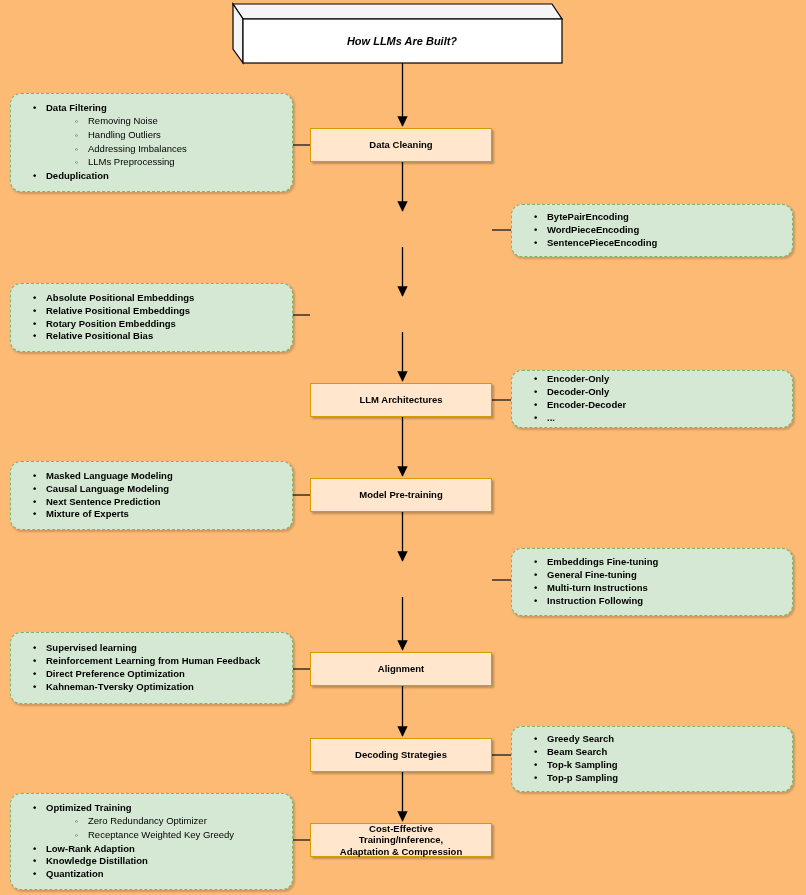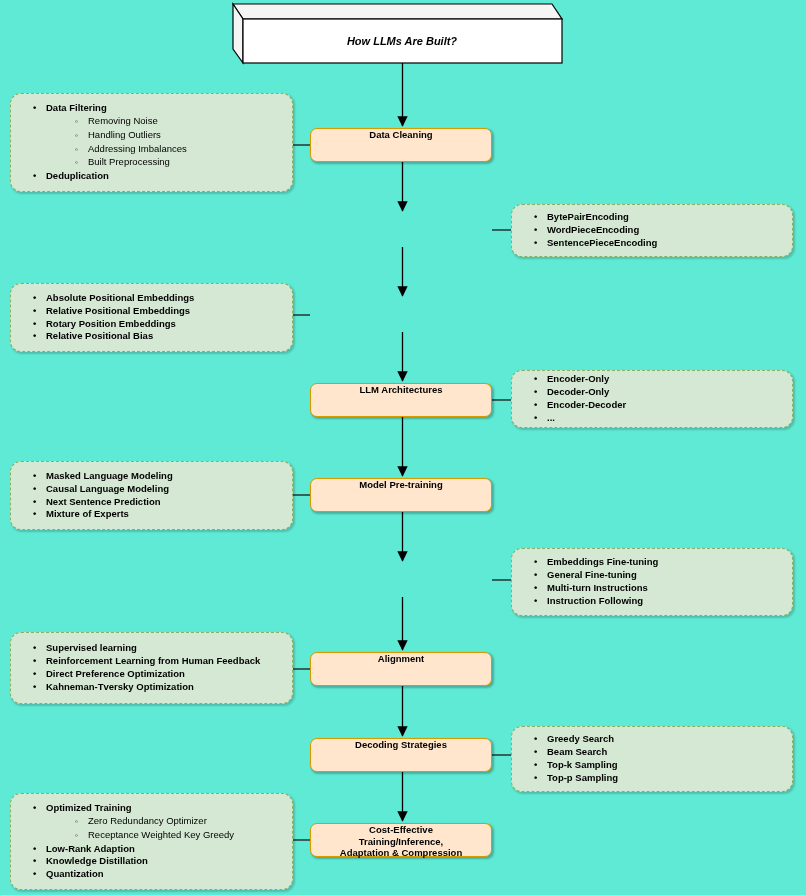--- a/index.html
+++ b/index.html
@@ -1,23 +1,23 @@
 <!DOCTYPE html>
 <html><head>
 <meta charset="utf-8">
 <style>
   html,body { margin:0; padding:0; background:#ffffff; }
   body { font-family:"Liberation Sans", sans-serif; }
-  #canvas { position:relative; width:806px; height:895px; background:#5eead4; overflow:hidden; }
+  #canvas { position:relative; width:806px; height:895px; background:#fdba74; overflow:hidden; }
   #wires { position:absolute; left:0; top:0; z-index:0; }
 
   .stage {
     position:absolute; left:310px; width:182px; height:34px;
-    background:#FFE6CC; border:1.5px solid #D79B00; border-radius:7px;
-    display:flex; align-items:flex-start; justify-content:center;
+    background:#FFE6CC; border:1.5px solid #D79B00; border-radius:0;
+    display:flex; align-items:center; justify-content:center;
     text-align:center; font-weight:bold; font-size:9.5px; color:#000;
     box-shadow:1.5px 1.5px 2px rgba(0,0,0,0.25);
     box-sizing:border-box; padding:0 22px; z-index:1; line-height:11.5px;
   }
 
   .detail {
     position:absolute; background:#D5E8D4; border:1.6px dashed #82B366;
     border-radius:11px; box-sizing:border-box;
     display:flex; flex-direction:column; justify-content:center;
     padding:4px 6px 4px 22px; box-shadow:1.5px 1.5px 2px rgba(0,0,0,0.18);
@@ -105,21 +105,21 @@
       <li class="lv2">
           <span class="marker">◦</span>
           <span>Handling Outliers</span>
         </li>
       <li class="lv2">
           <span class="marker">◦</span>
           <span>Addressing Imbalances</span>
         </li>
       <li class="lv2">
           <span class="marker">◦</span>
-          <span>Built Preprocessing</span>
+          <span>LLMs Preprocessing</span>
         </li>
       <li class="lv1">
           <span class="marker">•</span>
           <span>Deduplication</span>
         </li>
     </ul>
   </div>
 
   <div class="detail" style="left:511px; top:204px; width:282px; height:53px">
     <ul>

